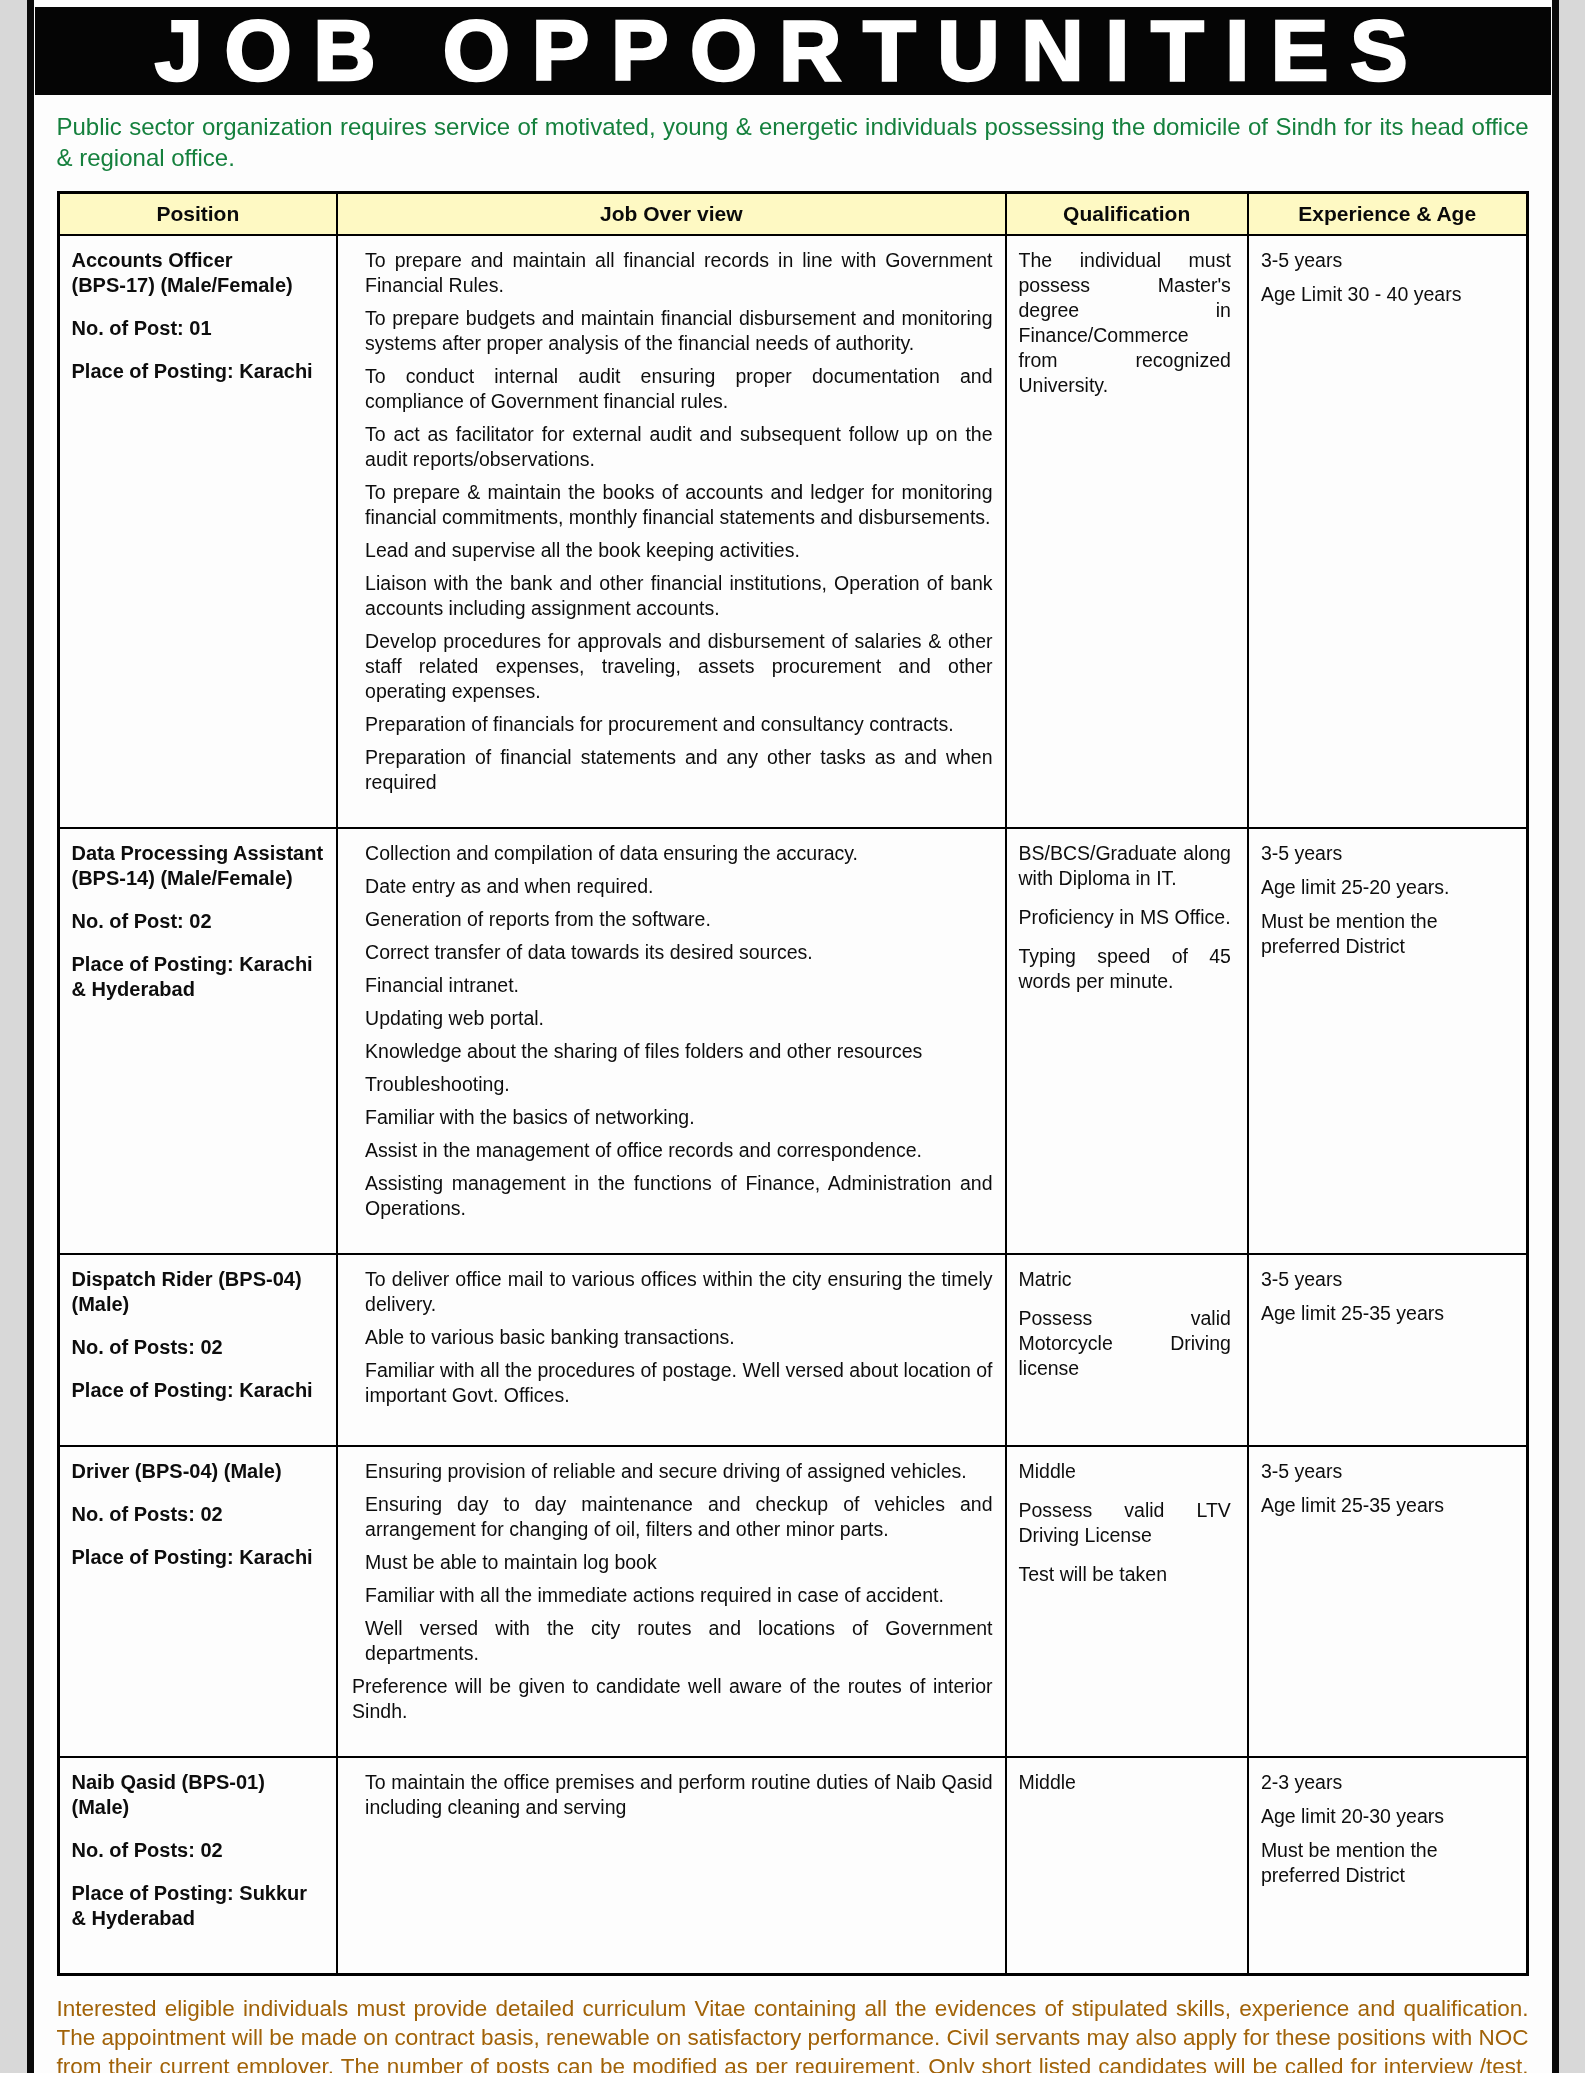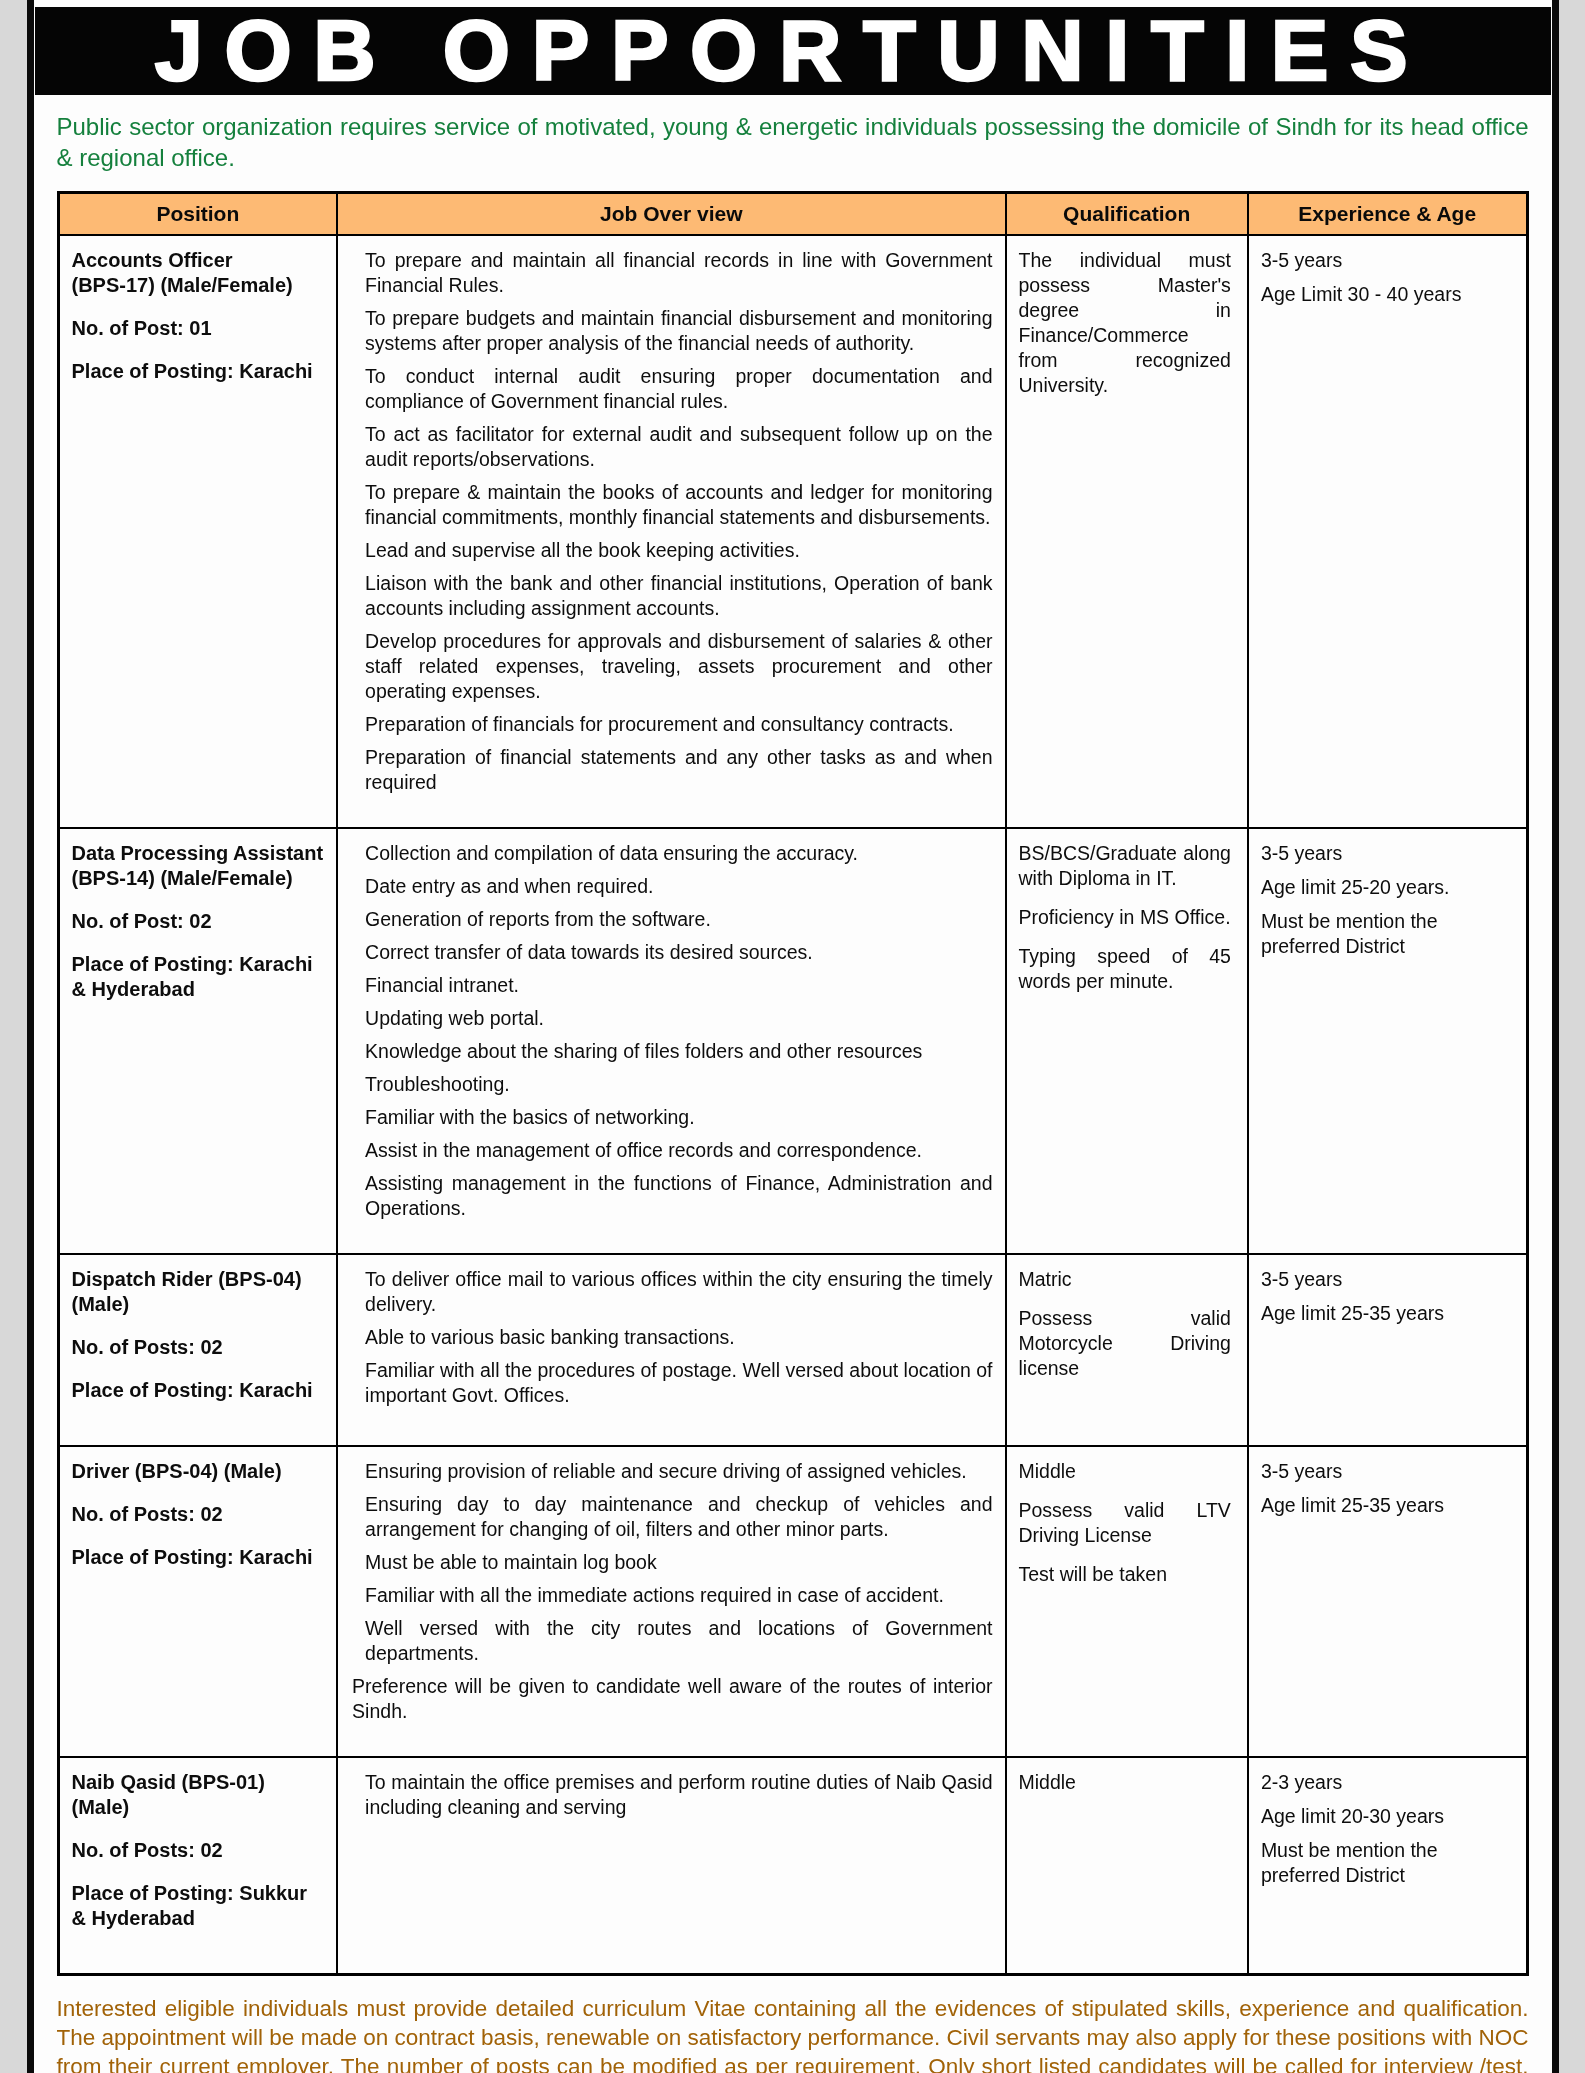--- a/index.html
+++ b/index.html
@@ -52,21 +52,21 @@
     width: 100%;
     border-collapse: collapse;
     table-layout: fixed;
     border: 3px solid #000;
   }
   .jobs-table th, .jobs-table td {
     border: 2px solid #000;
     vertical-align: top;
   }
   .jobs-table th {
-    background: #fdba74;
+    background: #fef9c3;
     font-size: 21px;
     font-weight: bold;
     text-align: center;
     padding: 8px 4px;
     color: #0a0a0a;
   }
   .jobs-table td {
     padding: 12px 12px 24px 12px;
     font-size: 19.5px;
     line-height: 25px;

